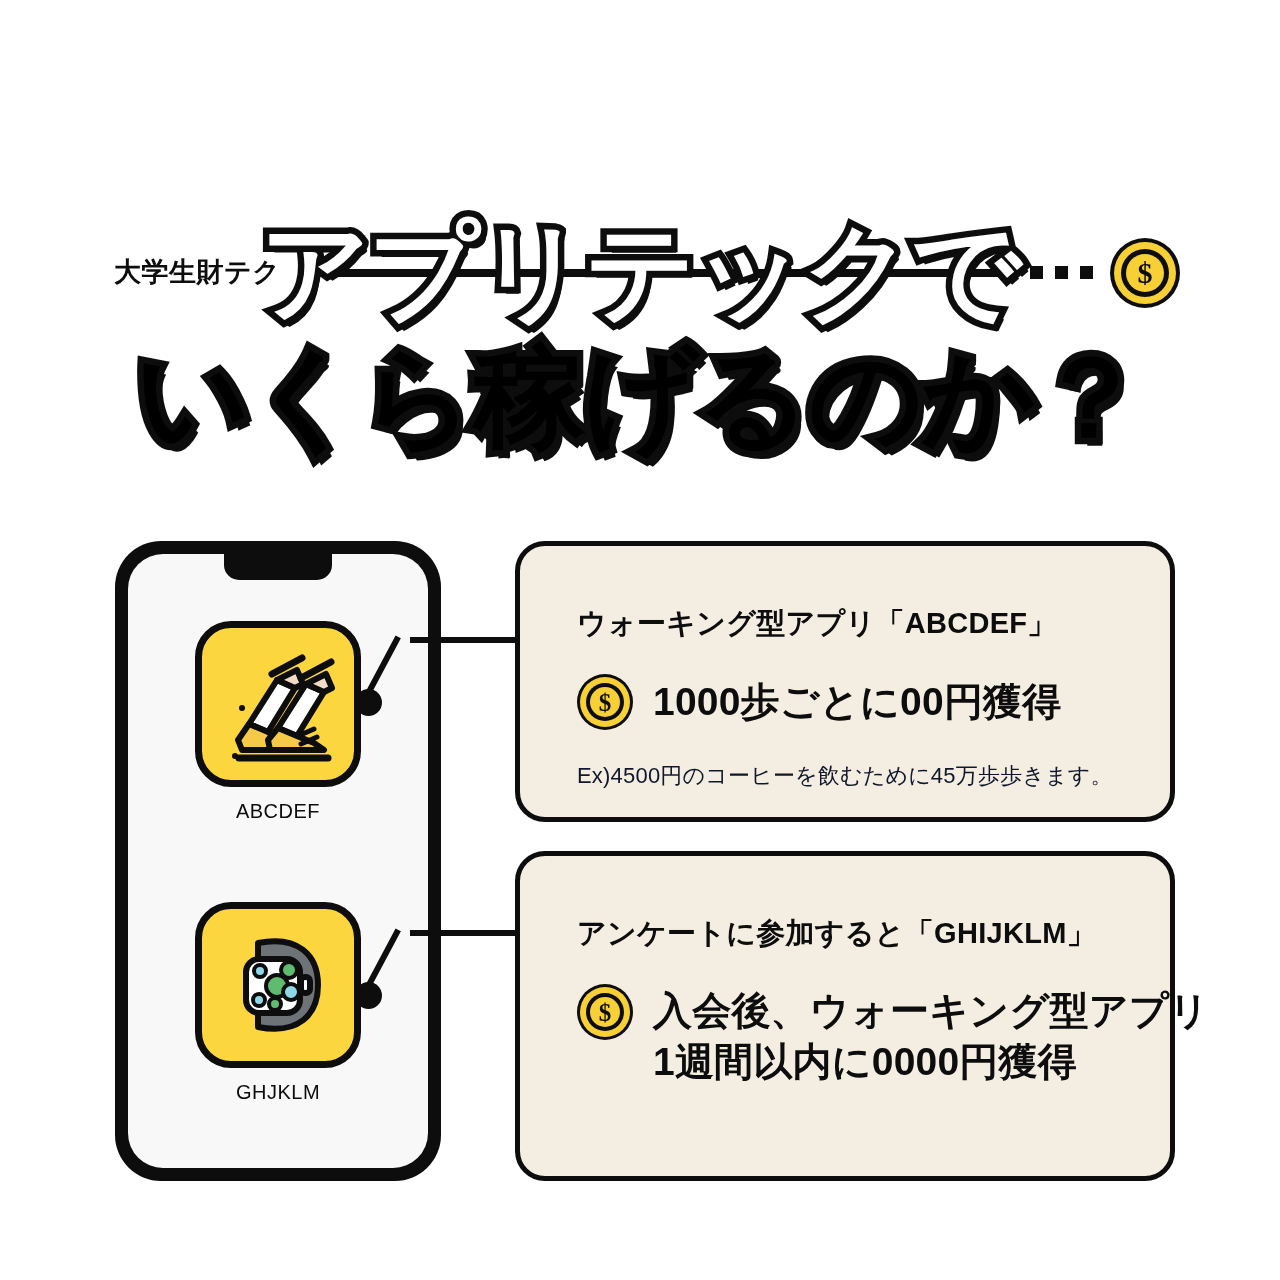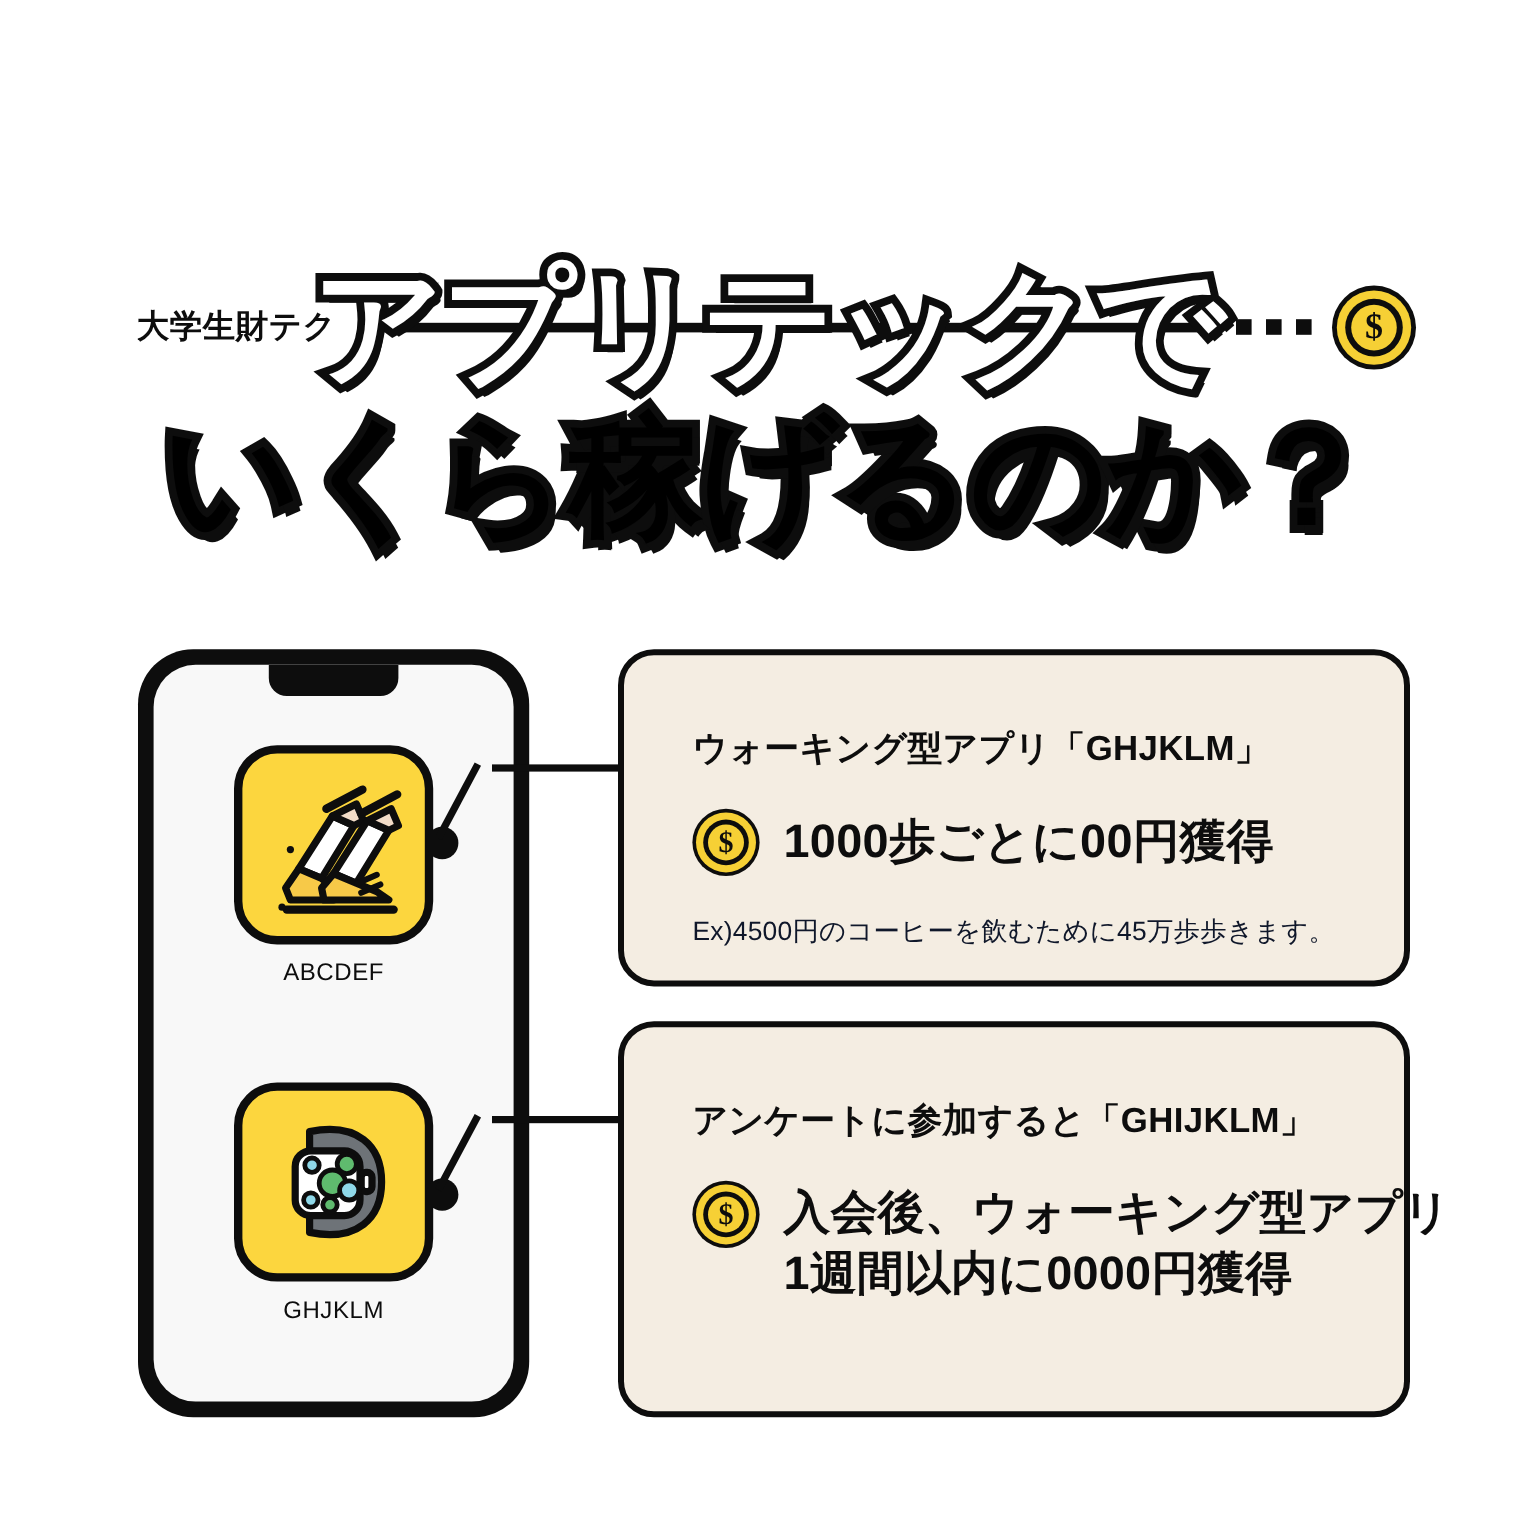--- a/index.html
+++ b/index.html
@@ -368,21 +368,21 @@
   <div class="conn-horiz" style="left:410px;top:637px;width:108px;"></div>
 </div>
 
 <div class="connector" style="left:0;top:0;width:1280px;height:1280px;pointer-events:none;">
   <div class="conn-dot" style="left:355px;top:982px;"></div>
   <div class="conn-diag" style="left:368px;top:993px;height:70px;transform:rotate(208deg);"></div>
   <div class="conn-horiz" style="left:410px;top:930px;width:108px;"></div>
 </div>
 
 <div class="card card-1">
-  <div class="card-title">ウォーキング型アプリ「GHJKLM」</div>
+  <div class="card-title">ウォーキング型アプリ「ABCDEF」</div>
   <div class="card-main">
     <div class="coin coin-card">
       <span class="ring1"></span>
       <span class="ring2"></span>
       <span class="ring3"></span>
       <span class="sym">$</span>
     </div>
     <div class="card-main-text">1000歩ごとに00円獲得</div>
   </div>
   <div class="card-note">Ex)4500円のコーヒーを飲むために45万歩歩きます。</div>

